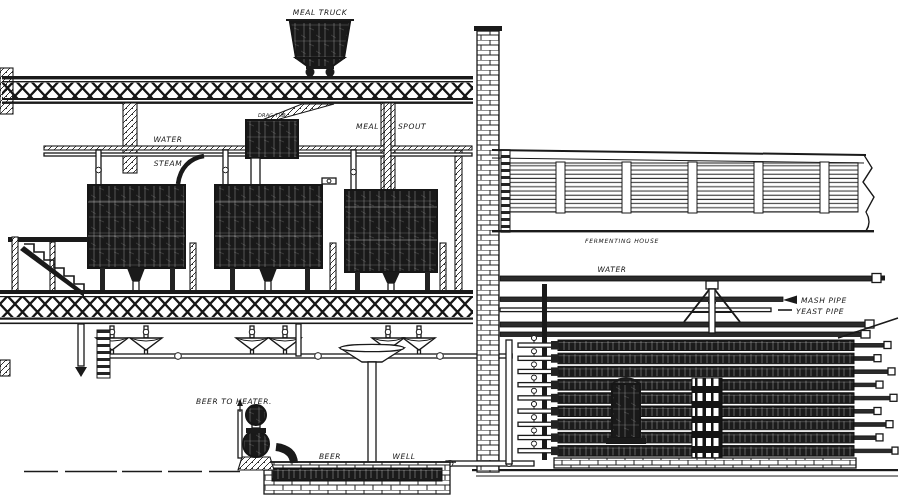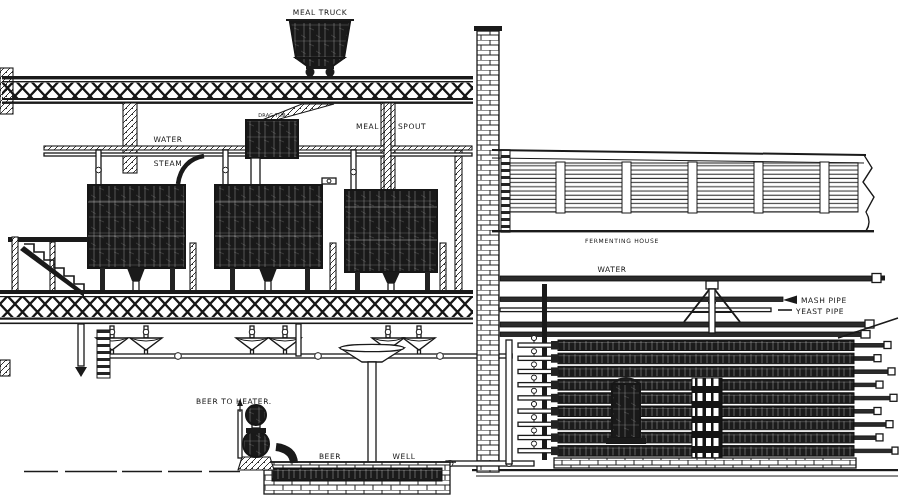--- a/index.html
+++ b/index.html
@@ -1,16 +1,16 @@
 <!DOCTYPE html>
 <html><head>
 <meta charset="utf-8">
 <style>
   html,body{margin:0;padding:0;background:#ffffff;}
-  .stage{position:relative;width:900px;height:498px;background:#b91c1c;overflow:hidden;}
+  .stage{position:relative;width:900px;height:498px;background:#b91c1c;overflow:hidden;font-style:italic;}
   svg{display:block;}
   
   .ink{fill:#1a1a1a;}
   .ln{stroke:#1a1a1a;fill:none;}
   .pipe{fill:#ffffff;stroke:#1a1a1a;stroke-width:1.3;}
   .pd{fill:#2b2b2b;stroke:#111111;stroke-width:.8;}
   .vat{fill:url(#vatp);stroke:#111111;stroke-width:1;}
   .grain{fill:url(#grainp);stroke:#1a1a1a;stroke-width:1.1;}
   .tub{fill:url(#tubp);stroke:#161616;stroke-width:2;}
   .brick{fill:url(#brickp);stroke:#1a1a1a;stroke-width:1.3;}

